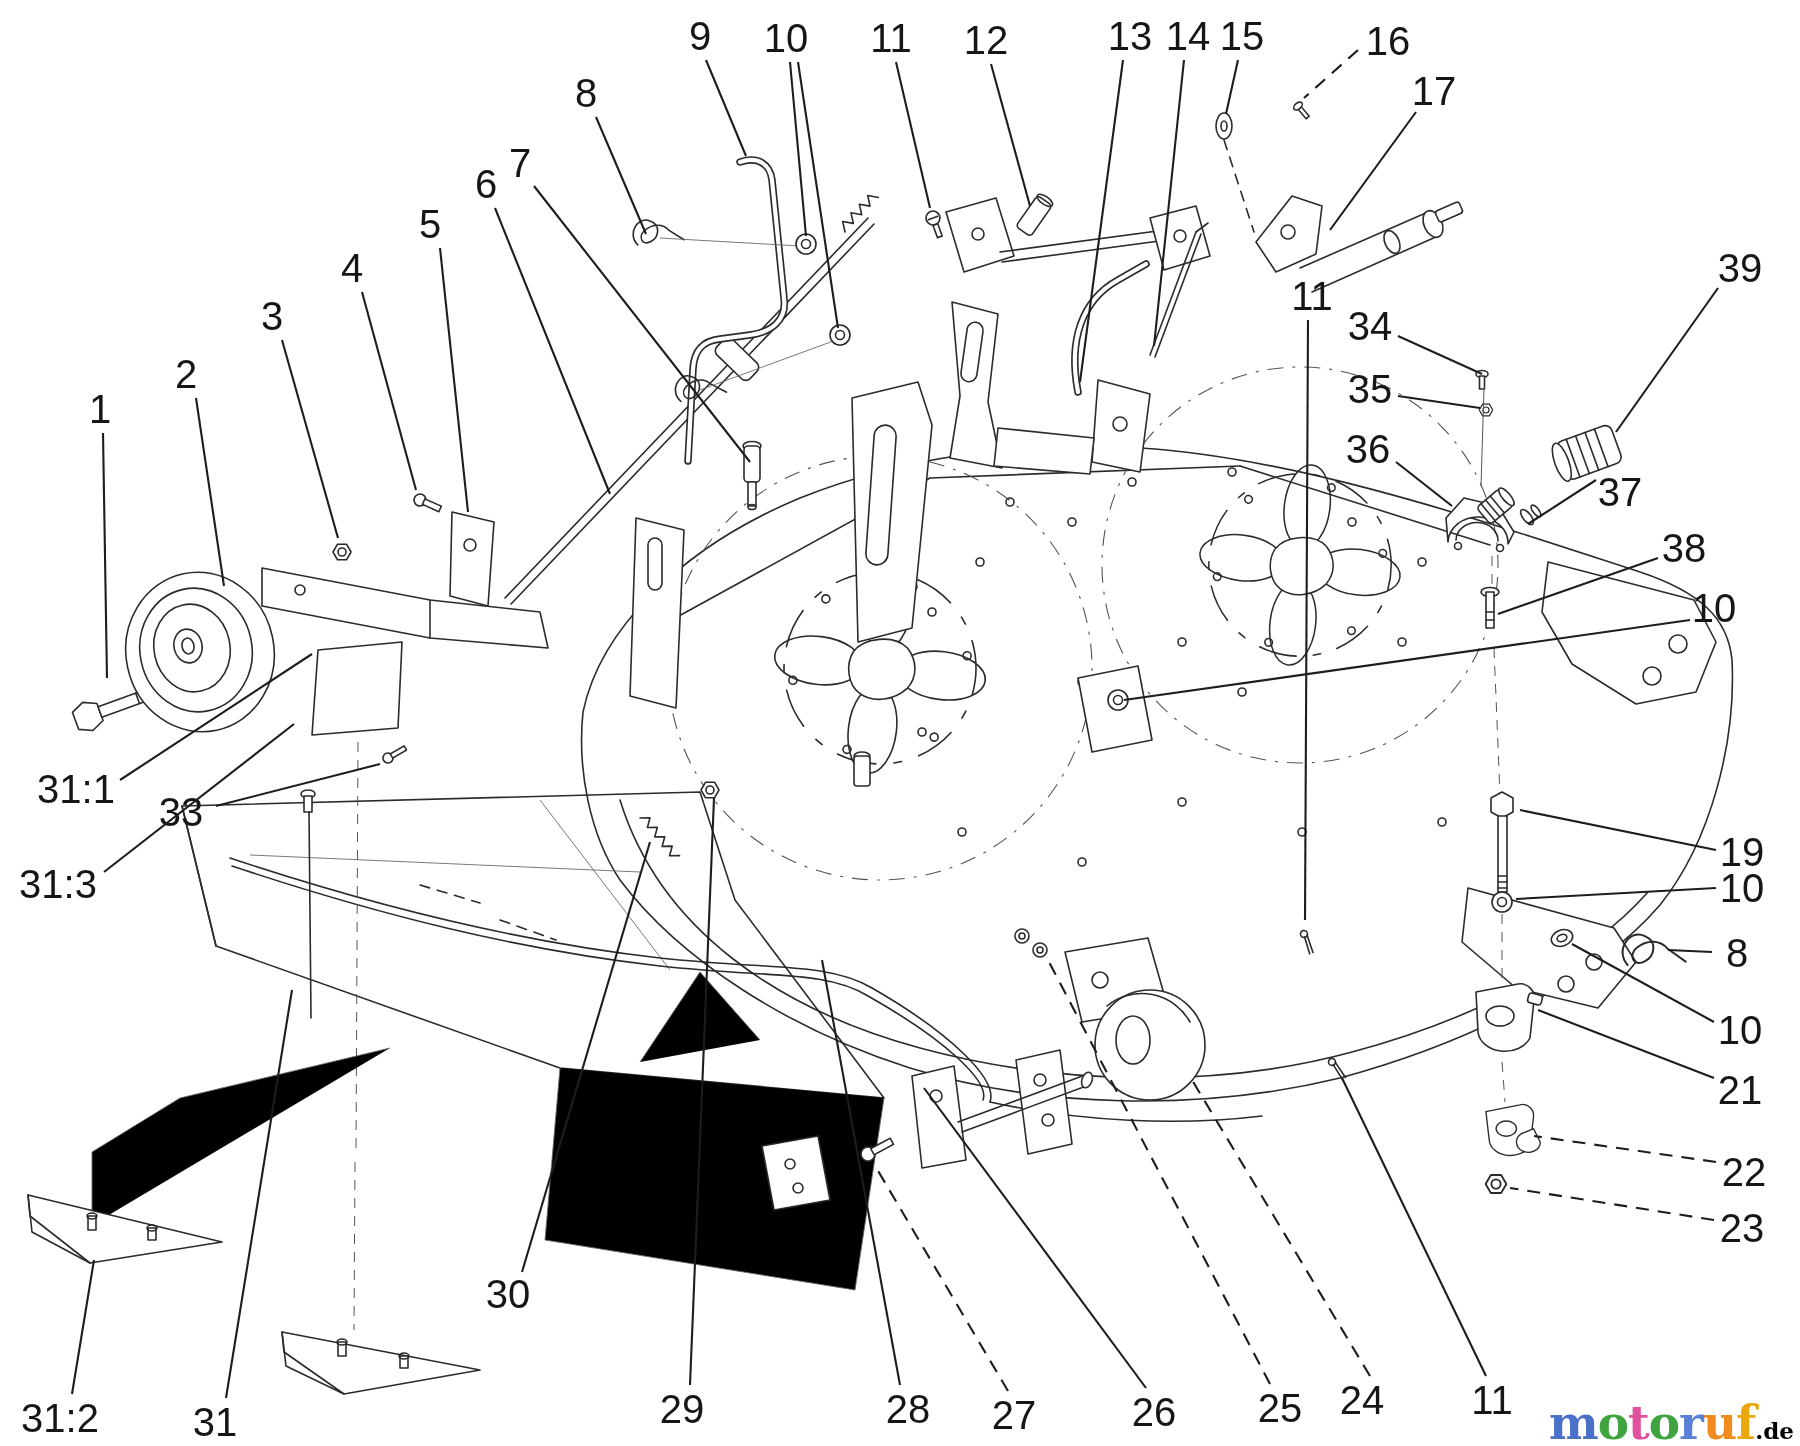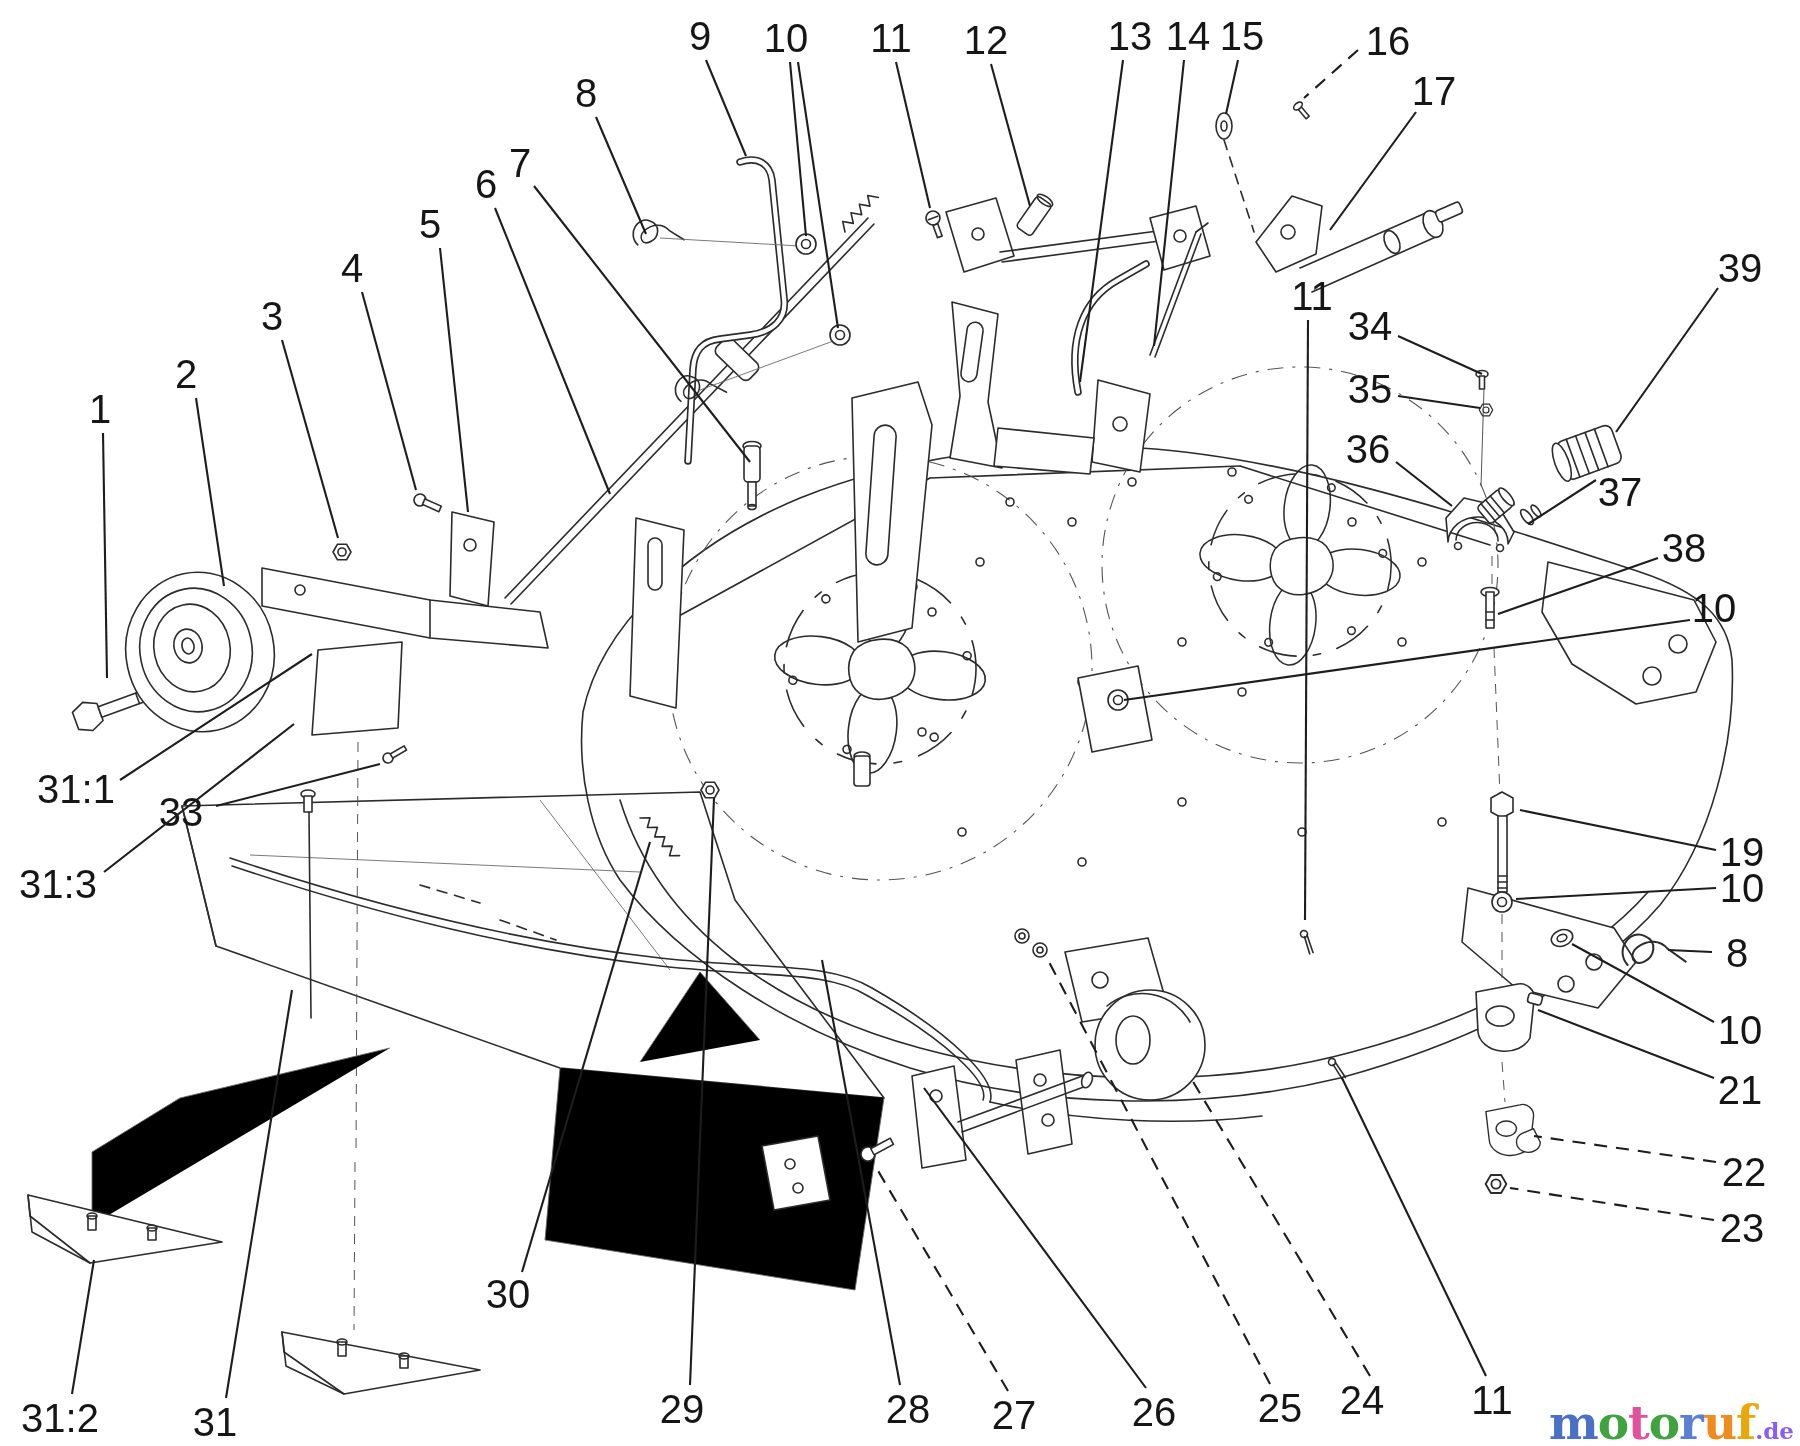--- a/index.html
+++ b/index.html
@@ -14,21 +14,21 @@
   .dsh{stroke-dasharray:10 8;}
   .dd{stroke-dasharray:3 9 16 9;stroke:#555;stroke-width:1.1;}
   .tube{fill:none;stroke:#2b2b2b;stroke-width:7.5;stroke-linecap:round;stroke-linejoin:round;}
   .tubein{fill:none;stroke:#ffffff;stroke-width:4.2;stroke-linecap:round;stroke-linejoin:round;}
   text.callout{font:400 40px "Liberation Sans",sans-serif;fill:#161616;text-anchor:middle;}
   line.leader{stroke:#1d1d1d;stroke-width:2.1;}
   line.dashedleader{stroke-dasharray:13 9;}
   
   .logo{position:absolute;right:6px;bottom:0px;font-family:"DejaVu Serif",serif;
         font-weight:bold;font-size:47px;letter-spacing:-1px;line-height:1;user-select:none;}
-  .logo .suffix{font-size:23px;font-weight:bold;color:#8b5cf6;letter-spacing:0;}
+  .logo .suffix{font-size:23px;font-weight:bold;color:#000000;letter-spacing:0;}
 </style>
 </head>
 <body>
 
 <div class="page">
 
 <svg width="1800" height="1446" viewBox="0 0 1800 1446" xmlns="http://www.w3.org/2000/svg">
 
   <defs>
     <g id="washer">

